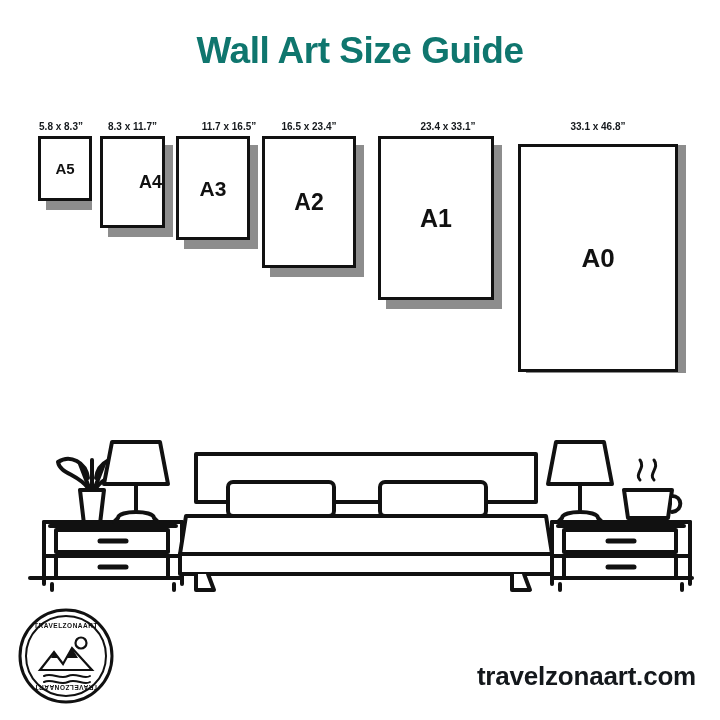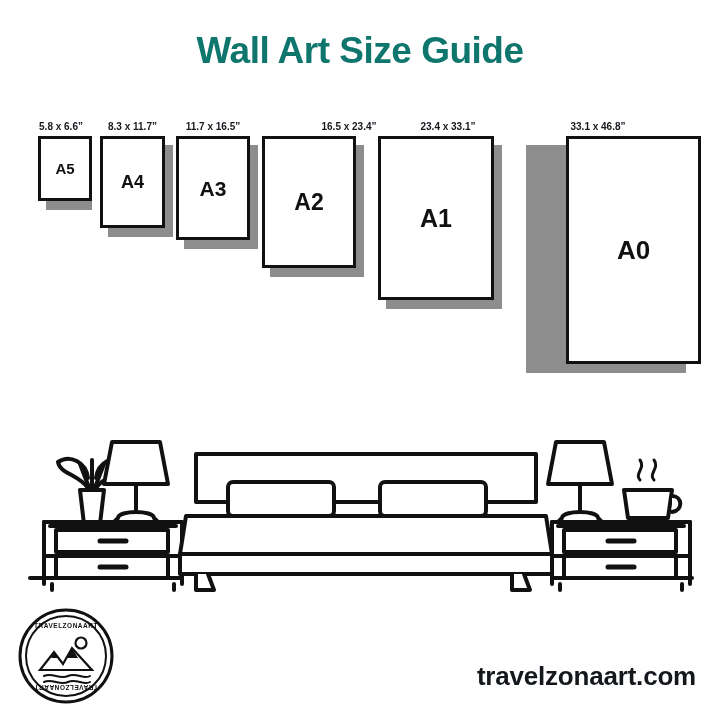--- a/index.html
+++ b/index.html
@@ -115,58 +115,58 @@
 </style>
 </head>
 <body>
 
 <div id="page">
 
   <div id="title">Wall Art Size Guide</div>
 
   <div id="frames">
       <div class="frame-wrap" style="left: 38px; top: 31px; width: 46px; height: 65px;">
-        <div class="frame-dim" style="top: -15px;">5.8 x 6.6”</div>
+        <div class="frame-dim" style="top: -15px;">5.8 x 8.3”</div>
         <div class="frame-shadow" style="left: 8px; top: 9px; width: 46px; height: 65px;"></div>
         <div class="frame-box" style="left: 0px; top: 0px; width: 54px; height: 65px;">
           <div class="frame-label" style="font-size: 15px;">A5</div>
         </div>
       </div>
       <div class="frame-wrap" style="left: 100px; top: 31px; width: 65px; height: 88px; padding-left: 16px;">
         <div class="frame-dim" style="top: -15px;">8.3 x 11.7”</div>
         <div class="frame-shadow" style="left: 8px; top: 9px; width: 65px; height: 92px;"></div>
-        <div class="frame-box" style="left: 0px; top: 0px; width: 65px; height: 92px;">
+        <div class="frame-box" style="left: 0px; top: 0px; width: 65px; height: 92px; justify-content: flex-end;">
           <div class="frame-label" style="font-size: 18px;">A4</div>
         </div>
       </div>
       <div class="frame-wrap" style="left: 176px; top: 31px; width: 74px; height: 104px;">
-        <div class="frame-dim" style="top: -15px;">11.7 x 16.5”</div>
+        <div class="frame-dim" style="top: -15px; margin-left: 16px;">11.7 x 16.5”</div>
         <div class="frame-shadow" style="left: 8px; top: 9px; width: 74px; height: 104px;"></div>
         <div class="frame-box" style="left: 0px; top: 0px; width: 74px; height: 104px;">
           <div class="frame-label" style="font-size: 21px;">A3</div>
         </div>
       </div>
       <div class="frame-wrap" style="left: 262px; top: 31px; width: 94px; height: 132px;">
-        <div class="frame-dim" style="top: -15px; margin-left: 40px;">16.5 x 23.4”</div>
+        <div class="frame-dim" style="top: -15px;">16.5 x 23.4”</div>
         <div class="frame-shadow" style="left: 8px; top: 9px; width: 94px; height: 132px;"></div>
         <div class="frame-box" style="left: 0px; top: 0px; width: 94px; height: 132px;">
           <div class="frame-label" style="font-size: 23px;">A2</div>
         </div>
       </div>
       <div class="frame-wrap" style="left: 378px; top: 31px; width: 140px; height: 164px; text-decoration: underline;">
         <div class="frame-dim" style="top: -15px;">23.4 x 33.1”</div>
         <div class="frame-shadow" style="left: 8px; top: 9px; width: 116px; height: 164px;"></div>
         <div class="frame-box" style="left: 0px; top: 0px; width: 116px; height: 164px;">
           <div class="frame-label" style="font-size: 25px;">A1</div>
         </div>
       </div>
       <div class="frame-wrap" style="left: 518px; top: 31px; width: 160px; height: 228px; padding-left: 33px;">
         <div class="frame-dim" style="top: -15px;">33.1 x 46.8”</div>
         <div class="frame-shadow" style="left: 8px; top: 9px; width: 160px; height: 228px;"></div>
-        <div class="frame-box" style="left: 0px; top: 0px; width: 135px; height: 228px; margin-left: 48px;">
+        <div class="frame-box" style="left: 0px; top: 8px; width: 160px; height: 228px;">
           <div class="frame-label" style="font-size: 26px;">A0</div>
         </div>
       </div>
     </div>
 
   <div id="scene">
     <svg width="720" height="222" viewBox="0 0 720 222" fill="none">
       <g stroke="#111111" stroke-width="4" stroke-linecap="round" stroke-linejoin="round" fill="#ffffff">
 
         <line x1="30" y1="200" x2="62" y2="200"></line>

